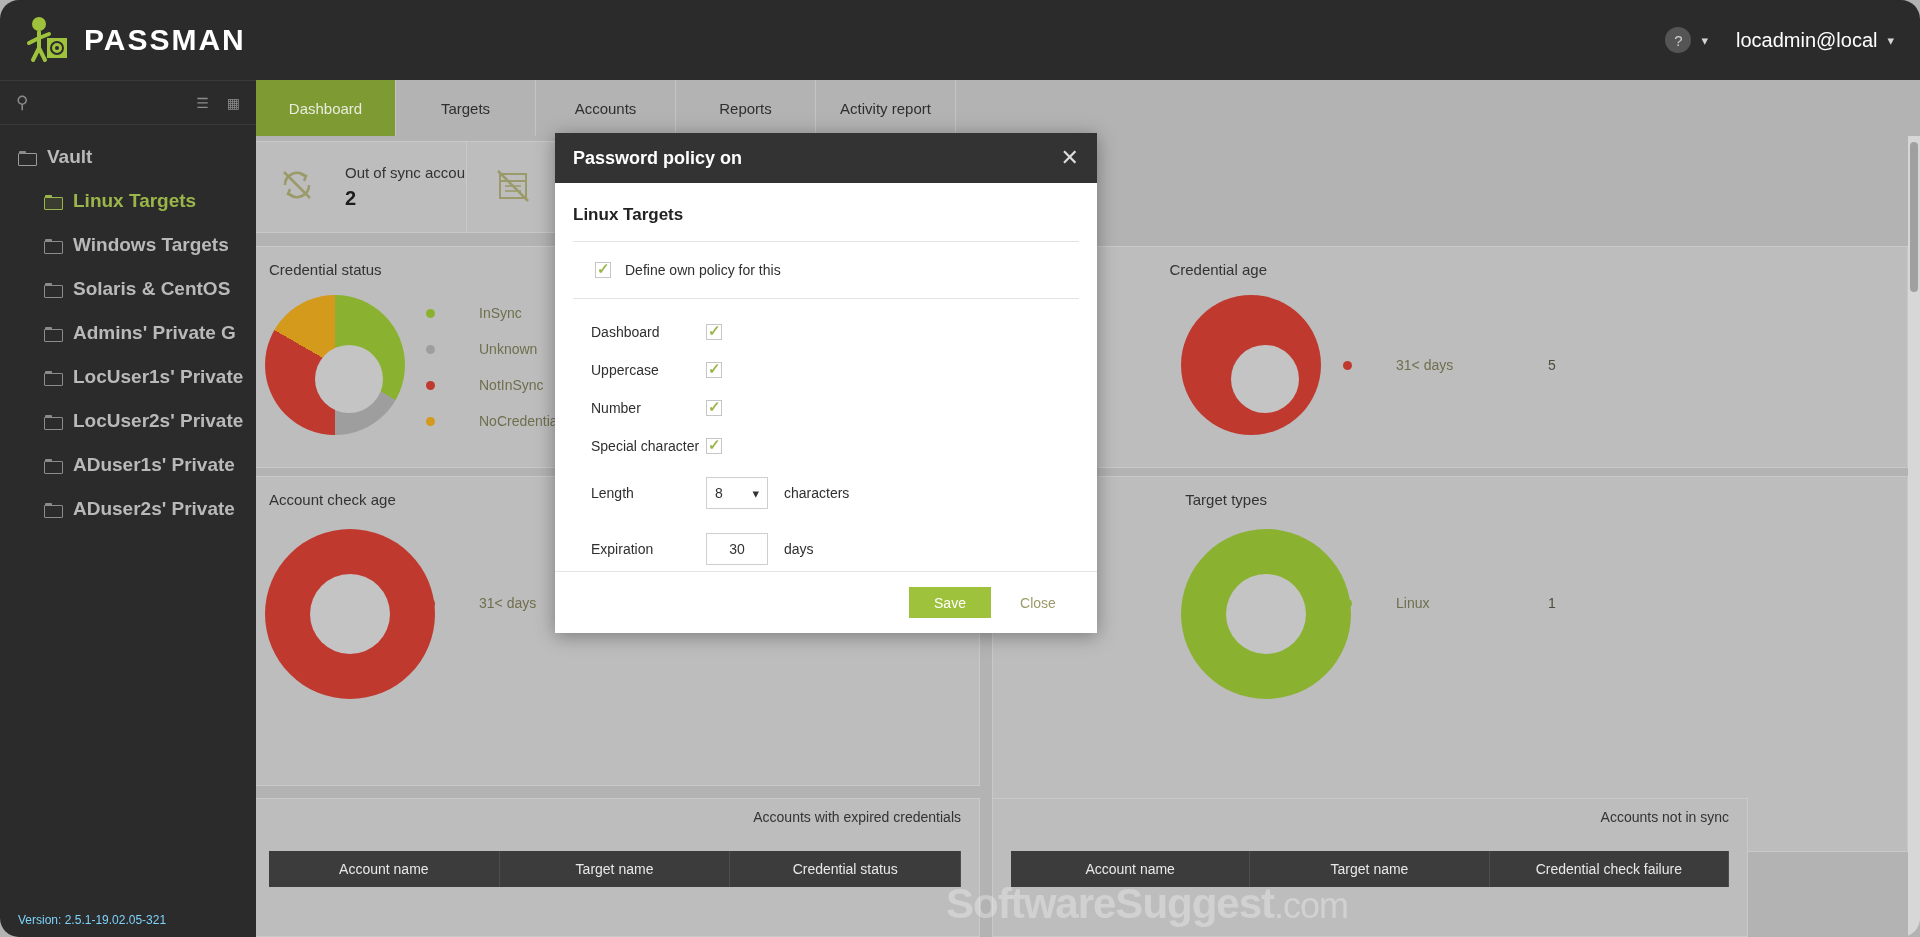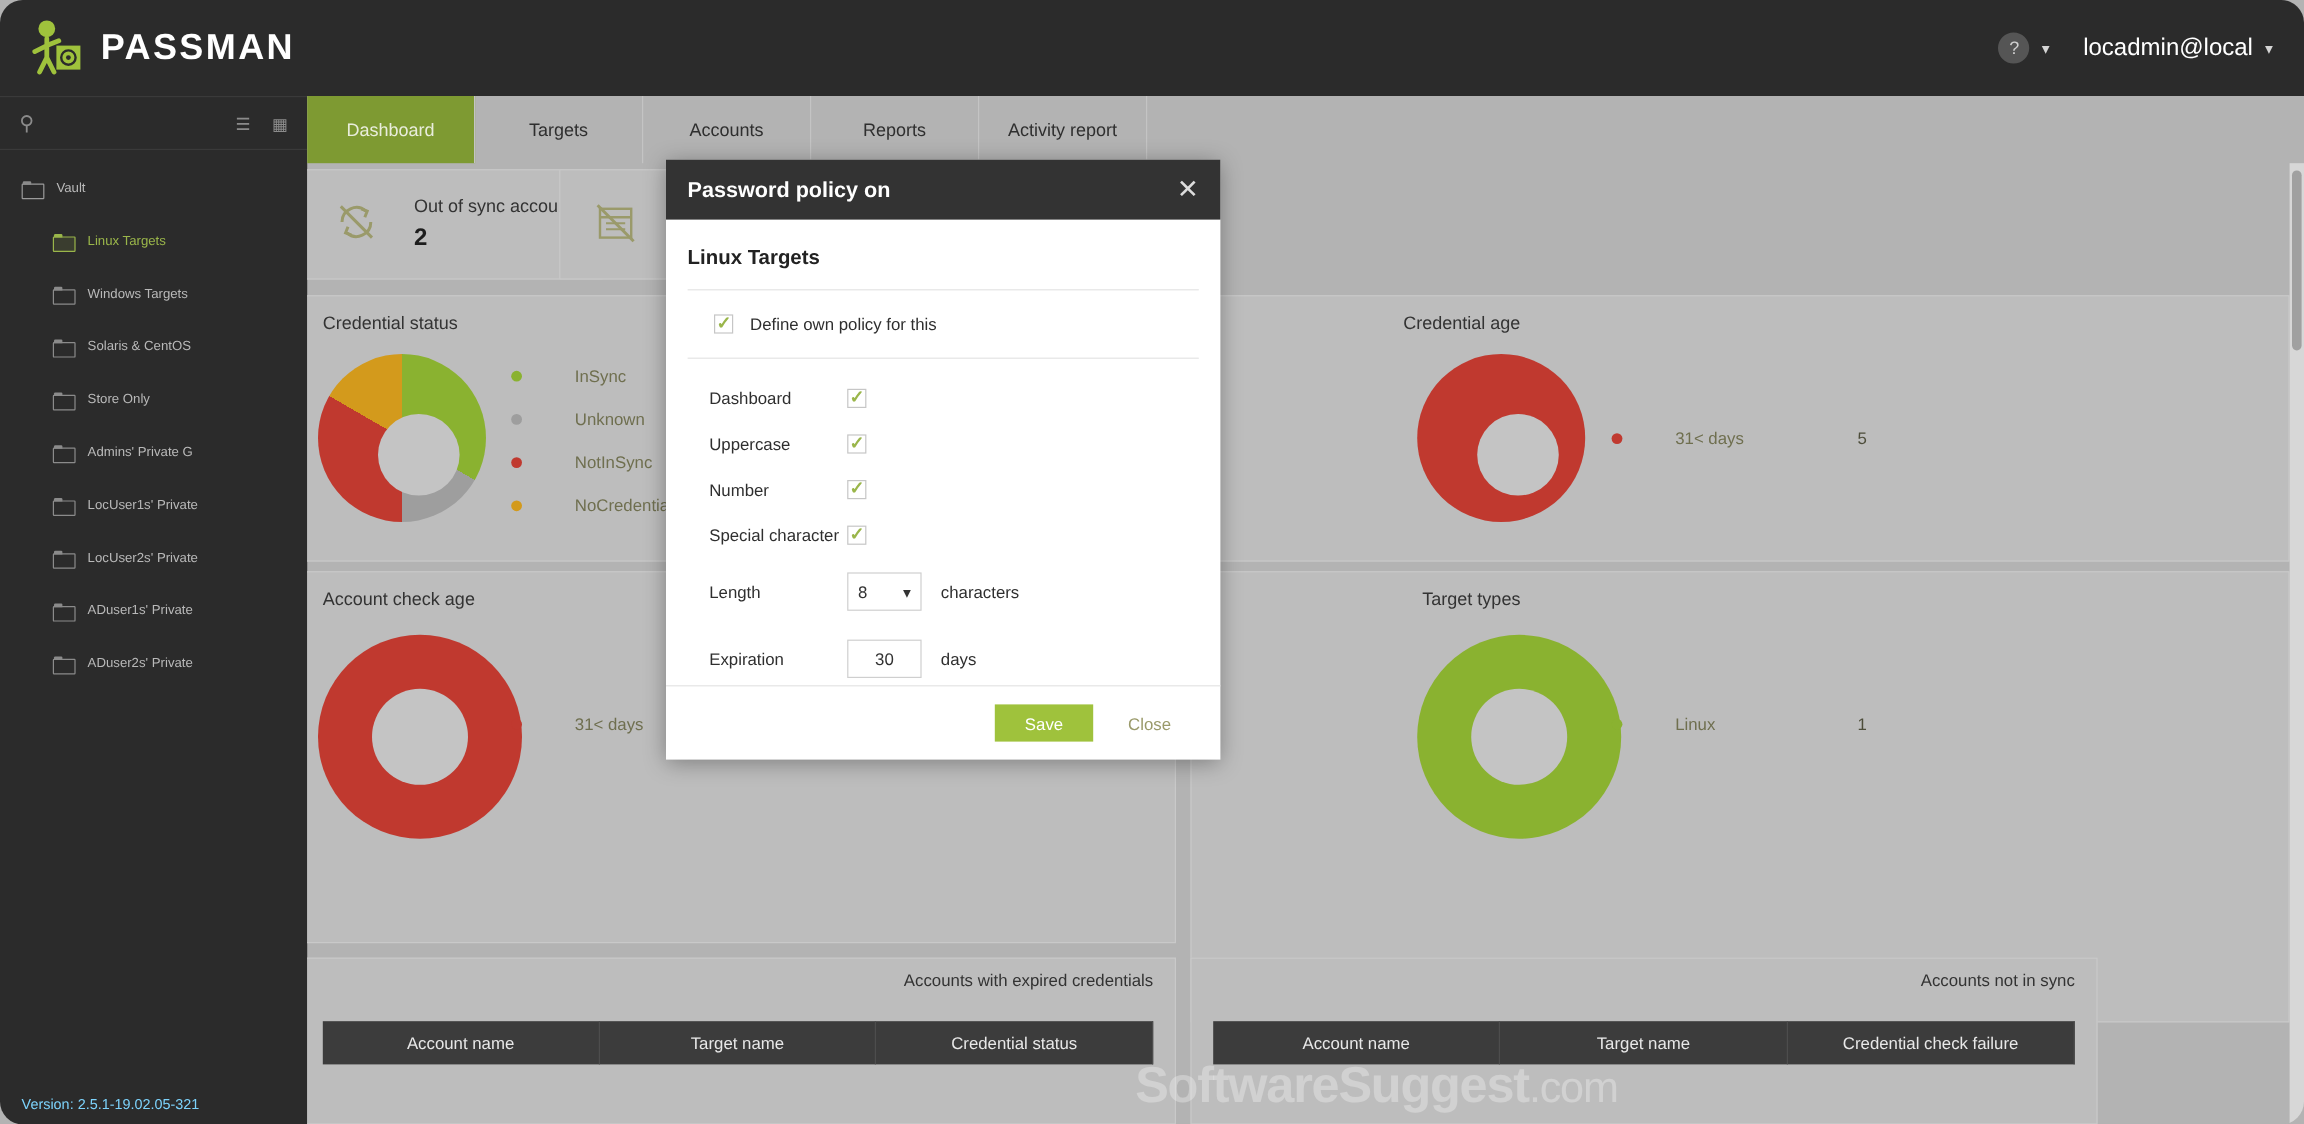--- a/index.html
+++ b/index.html
@@ -45,22 +45,22 @@
   .side-search {
     height: 44px; display: flex; align-items: center;
     padding: 0 16px; border-bottom: 1px solid #3a3a3a;
   }
   .side-search .mag { color: #8b8b8b; font-size: 17px; }
   .side-tools { margin-left: auto; display: flex; gap: 18px; }
   .side-tools span { color: #8b8b8b; font-size: 14px; }
   .tree { padding-top: 10px; }
   .tree-root, .tree-item {
     display: flex; align-items: center; height: 44px;
-    padding-left: 18px; color: #b9b9b9; font-size: 11px;
-    white-space: nowrap; overflow: hidden;
+    padding-left: 18px; color: #b9b9b9; font-size: 19px;
+    white-space: nowrap; overflow: hidden; font-weight: bold;
   }
   .tree-item { padding-left: 44px; }
   .tree-item.active { color: #9ab64a; }
   .folder { display:inline-block; width: 17px; height: 13px; position: relative; margin-right: 12px; flex: none; }
   .folder::before {
     content:""; position:absolute; left:0; top:2px; width:17px; height:11px;
     border:1.5px solid #8b8b8b; border-radius:1px;
   }
   .folder::after {
     content:""; position:absolute; left:1px; top:0px; width:7px; height:3px;
@@ -135,21 +135,21 @@
     position: absolute; right: 0; top: 136px; width: 12px; height: 801px;
     background: #d7d7d7;
   }
   .vscroll .thumb {
     position: absolute; top: 6px; left: 2px; width: 8px; height: 150px;
     background: #a0a0a0; border-radius: 4px;
   }
 
   
   .modal {
-    position: absolute; left: 555px; top: 133px; width: 462px; height: 500px;
+    position: absolute; left: 555px; top: 133px; width: 542px; height: 500px;
     background: #ffffff; box-shadow: 0 3px 18px rgba(0,0,0,.35); z-index: 50;
   }
   .modal-head {
     height: 50px; background: #333333; display: flex; align-items: center;
     padding: 0 18px; color: #fff;
   }
   .modal-title { font-size: 18px; font-weight: bold; }
   .modal-close {
     margin-left: auto; font-size: 22px; color: #ddd; line-height: 1;
   }
@@ -245,24 +245,20 @@
         <span class="folder"></span>
         <span>Linux Targets</span>
       </div>
       <div class="tree-item">
         <span class="folder"></span>
         <span>Windows Targets</span>
       </div>
       <div class="tree-item">
         <span class="folder"></span>
         <span>Solaris &amp; CentOS</span>
-      </div>
-      <div class="tree-item">
-        <span class="folder"></span>
-        <span>Store Only</span>
       </div>
       <div class="tree-item">
         <span class="folder"></span>
         <span>Admins' Private G</span>
       </div>
       <div class="tree-item">
         <span class="folder"></span>
         <span>LocUser1s' Private</span>
       </div>
       <div class="tree-item">

